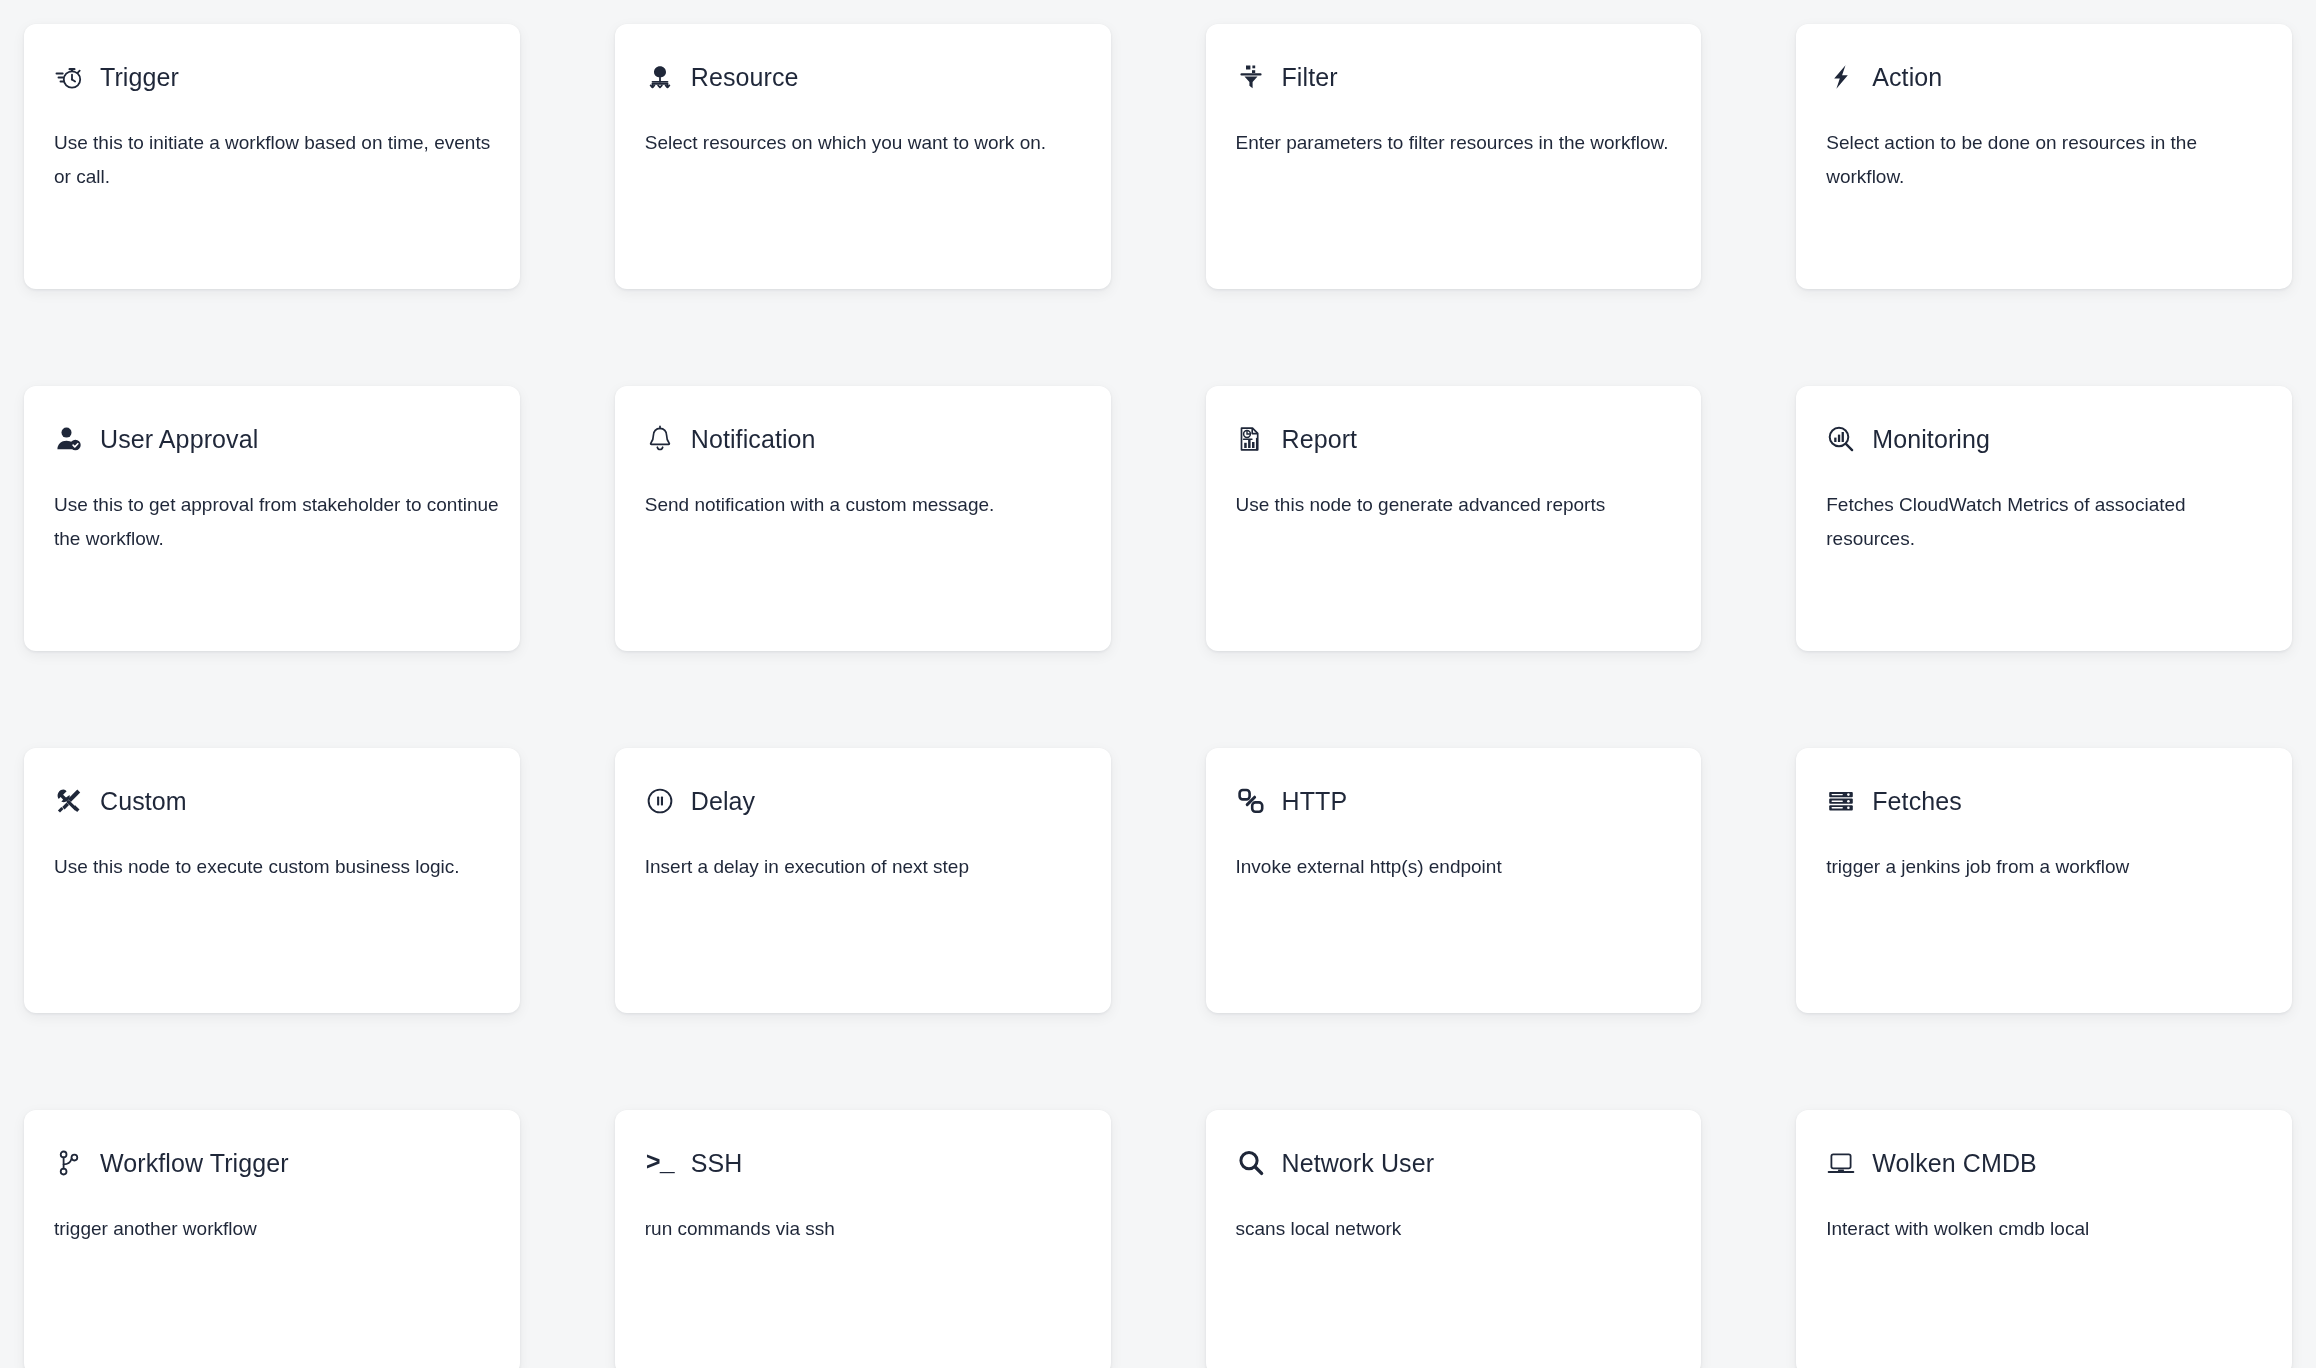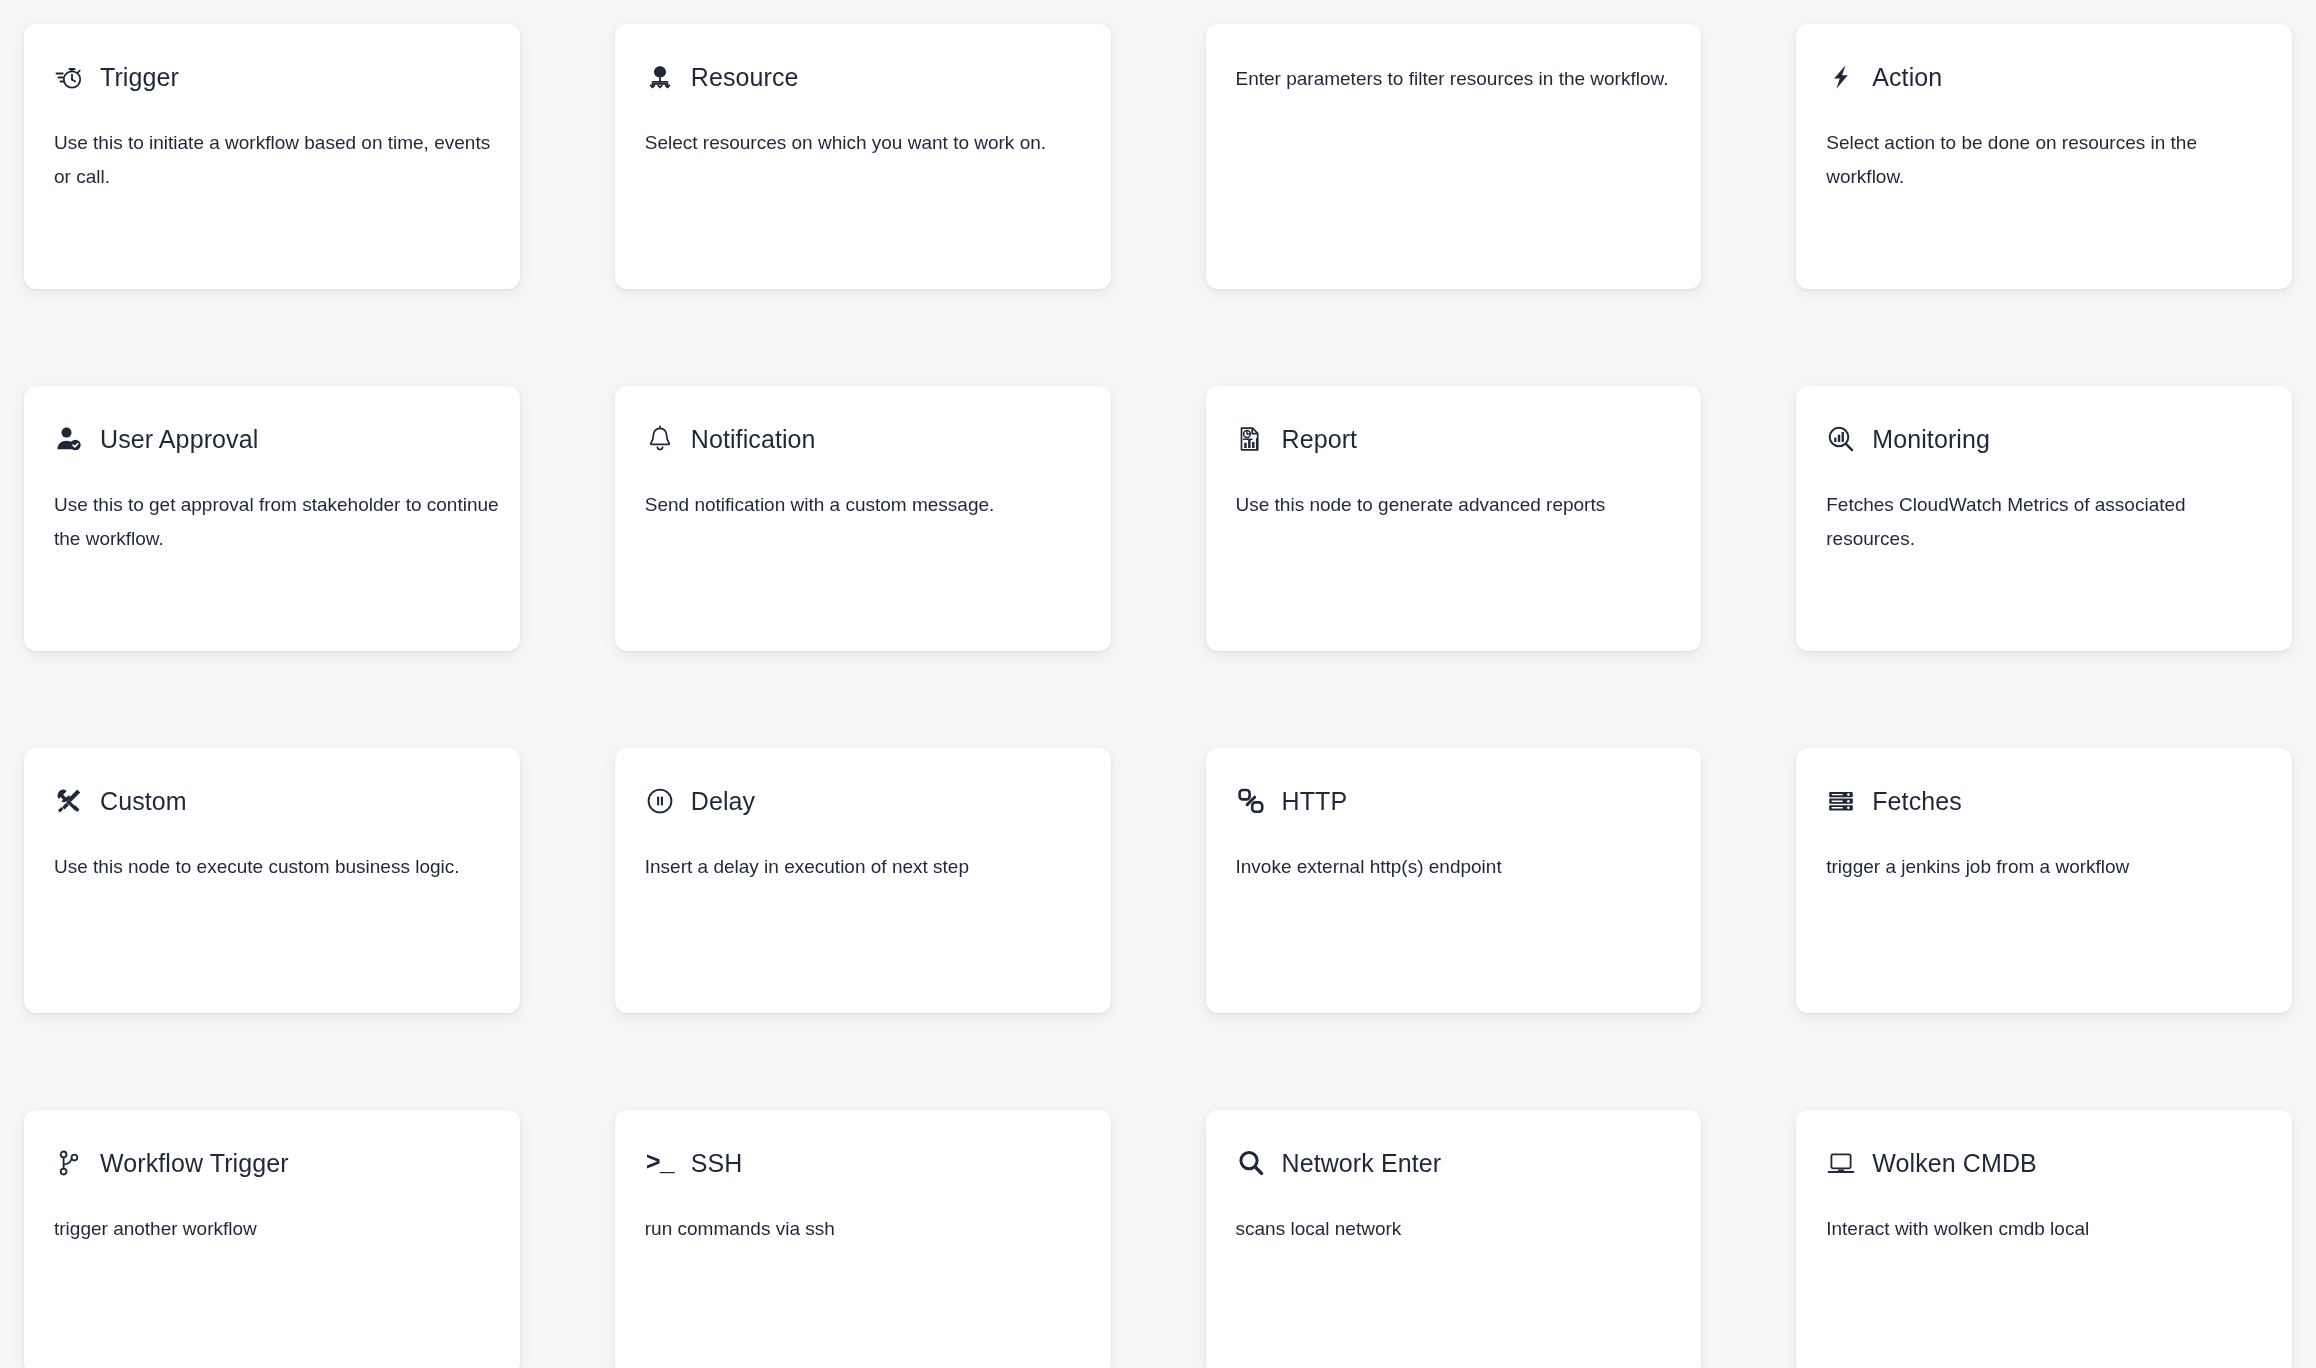--- a/index.html
+++ b/index.html
@@ -113,20 +113,32 @@
           <path d="M14 18.8h-7.5M14 18.8h7.5" stroke="#1f2739" stroke-width="1.8" stroke-linecap="round"></path>
           <path d="M4.6 22.4l1.9 2 1.9-2M12.1 22.4l1.9 2 1.9-2M19.6 22.4l1.9 2 1.9-2" stroke="#1f2739" stroke-width="1.7" stroke-linecap="round" stroke-linejoin="round"></path>
         </svg>
       </span>
       <span class="card-title">Resource</span>
     </div>
     <div class="card-desc">Select resources on which you want to work on.</div>
   </div>
 
   <div class="node-card">
+    <div class="card-header">
+      <span class="card-icon">
+        <svg width="28" height="28" viewBox="0 0 28 28" fill="none">
+          <rect x="9" y="2.5" width="4.4" height="4" fill="#1f2739"></rect>
+          <rect x="15.4" y="2.5" width="2.8" height="2.8" fill="#1f2739"></rect>
+          <rect x="15" y="7.2" width="3.2" height="2.8" fill="#1f2739"></rect>
+          <path d="M4.5 11.4h19" stroke="#1f2739" stroke-width="2.2" stroke-linecap="round"></path>
+          <path d="M7.5 13.6h13L15.6 19v6.2l-3.2-2.4V19L7.5 13.6z" fill="#1f2739"></path>
+        </svg>
+      </span>
+      <span class="card-title">Filter</span>
+    </div>
     <div class="card-desc">Enter parameters to filter resources in the workflow.</div>
   </div>
 
   <div class="node-card">
     <div class="card-header">
       <span class="card-icon">
         <svg width="28" height="28" viewBox="0 0 28 28" fill="none">
           <path d="M18.5 2.2L7.2 15.4h5.6L9.4 25.8 20.8 12.3h-5.7L18.5 2.2z" fill="#1f2739"></path>
         </svg>
       </span>
@@ -290,21 +302,21 @@
   </div>
 
   <div class="node-card">
     <div class="card-header">
       <span class="card-icon">
         <svg width="28" height="28" viewBox="0 0 28 28" fill="none">
           <circle cx="12" cy="11.6" r="8.1" stroke="#1f2739" stroke-width="3"></circle>
           <path d="M18.2 18l6.4 6.4" stroke="#1f2739" stroke-width="3.4" stroke-linecap="round"></path>
         </svg>
       </span>
-      <span class="card-title">Network Enter</span>
+      <span class="card-title">Network User</span>
     </div>
     <div class="card-desc">scans local network</div>
   </div>
 
   <div class="node-card">
     <div class="card-header">
       <span class="card-icon">
         <svg width="28" height="28" viewBox="0 0 28 28" fill="none">
           <rect x="4.4" y="5.4" width="19.2" height="14" rx="1.8" stroke="#1f2739" stroke-width="1.8"></rect>
           <path d="M1.6 23h24.8" stroke="#1f2739" stroke-width="1.8" stroke-linecap="round"></path>

